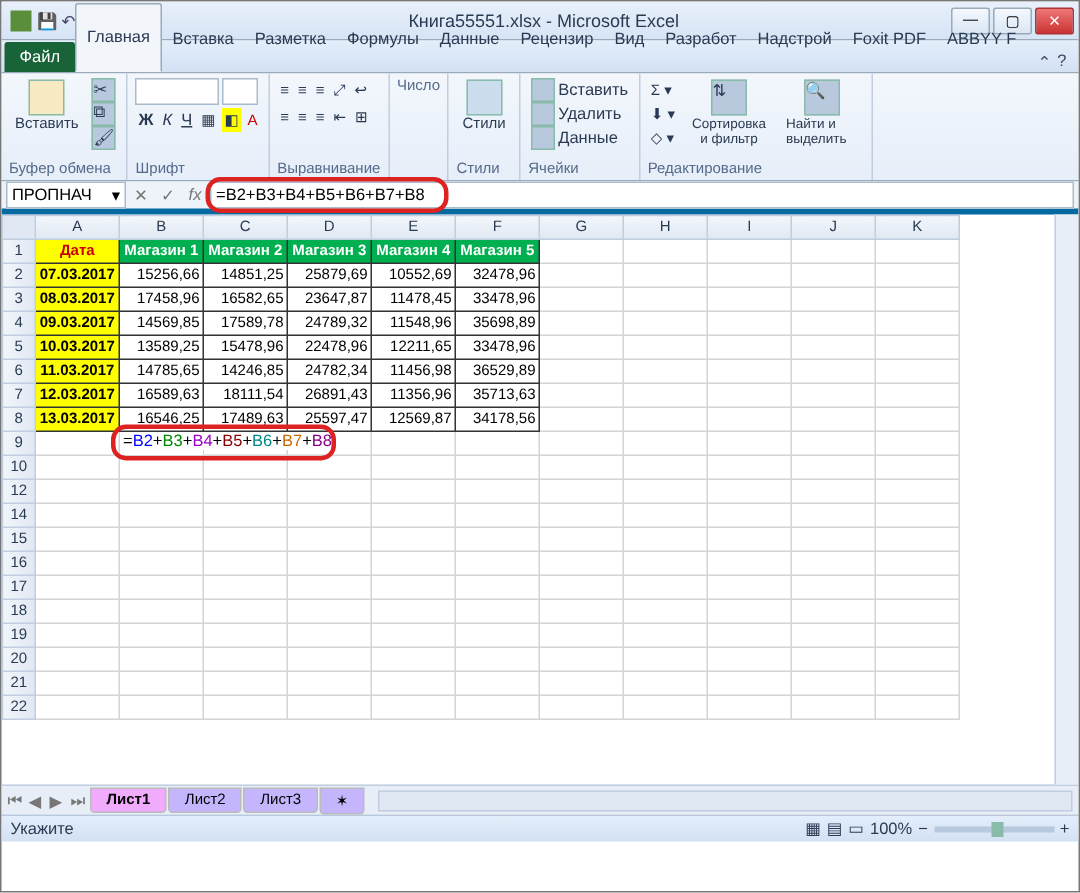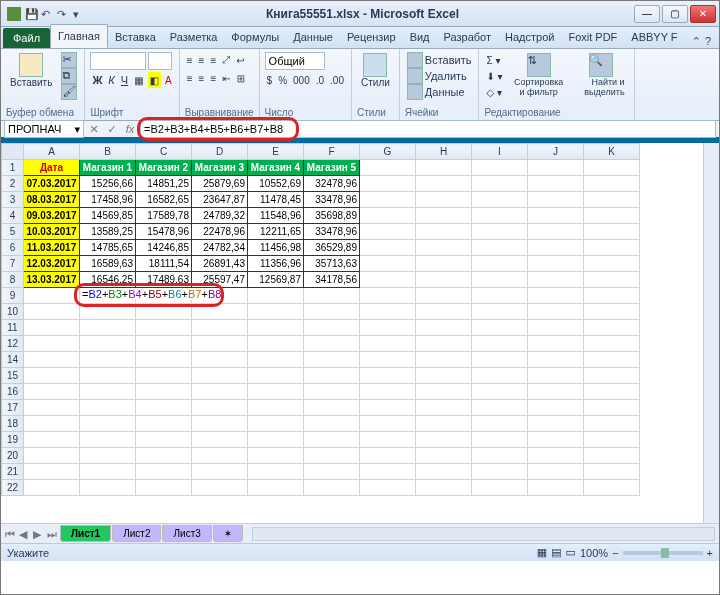--- a/index.html
+++ b/index.html
@@ -3,45 +3,45 @@
 <meta charset="utf-8">
 <style>
 * { box-sizing: border-box; margin: 0; padding: 0; font-family: "Segoe UI", Tahoma, sans-serif; font-size: 11px; }
 body { background: #fff; width: 720px; height: 595px; overflow: hidden; border: 1px solid #777; }
 
 
 .titlebar { height: 26px; background: linear-gradient(#e8f0fb, #d6e4f5); display: flex; align-items: center; border-bottom: 1px solid #9ab; }
 .tb-qat { display: flex; gap: 4px; padding: 0 6px; align-items: center; }
 .tb-qat .xlicon { width: 14px; height: 14px; background: #5a8e3a; display: inline-block; }
 .tb-qat .qicn { width: 12px; height: 12px; color: #446; }
-.tb-title { flex: 1; text-align: center; color: #2a3a52; font-size: 12px; font-weight: bold; }
+.tb-title { flex: 1; text-align: center; color: #2a3a52; font-size: 12px; }
 .tb-ctrl { display: flex; padding-right: 3px; gap: 2px; }
 .tb-btn { width: 26px; height: 18px; display: flex; align-items: center; justify-content: center; border: 1px solid #9ab; background: linear-gradient(#f4f8fd,#dbe7f5); border-radius: 2px; font-size: 10px; }
 .tb-close { background: linear-gradient(#e77,#c33); color: #fff; border-color: #a33; }
 
 
 .tabsrow { height: 22px; background: linear-gradient(#e4eefb,#d2e1f4); display: flex; align-items: flex-end; padding-left: 2px; border-bottom: 1px solid #9ab; }
 .filetab { background: #196338; color: #fff; padding: 4px 10px; font-size: 11px; border-radius: 2px 2px 0 0; }
-.rtab { padding: 5px 7px; color: #2a3a52; font-size: 11px; cursor: default; text-align: center; }
+.rtab { padding: 16px 7px; color: #2a3a52; font-size: 11px; cursor: default; text-align: center; }
 .rtab.active { background: #f2f6fb; border: 1px solid #9ab; border-bottom-color: #f2f6fb; border-radius: 2px 2px 0 0; }
 .rHelp { margin-left: auto; display: flex; gap: 4px; padding-right: 8px; color: #446; }
 
 
 .ribbon { height: 72px; background: linear-gradient(#f3f7fc,#e6eef9); border-bottom: 1px solid #9ab; display: flex; }
 .rgroup { border-right: 1px solid #c0cee0; padding: 3px 5px 1px; display: flex; flex-direction: column; justify-content: space-between; }
 .rgroup .gbody { display: flex; gap: 3px; align-items: flex-start; flex: 1; }
 .rgroup .glabel { text-align: left; color: #556b8b; font-size: 10px; height: 12px; }
 .rbtn { display: flex; flex-direction: column; align-items: center; padding: 1px 4px; color: #2a3a52; }
 .rbtn.small { flex-direction: row; padding: 0 2px; height: 16px; font-size: 10px; gap: 2px; }
 .ricon { width: 16px; height: 16px; display: inline-block; background: #b8c8dd; border: 1px solid #8ba; }
 .riconL { width: 24px; height: 24px; }
 .stackcol { display: flex; flex-direction: column; gap: 0; }
 
 
-.fxrow { height: 22px; background: #eef3fa; display: flex; align-items: center; border-bottom: 6px solid #0369a1; padding: 0 3px; gap: 2px; }
+.fxrow { height: 22px; background: #eef3fa; display: flex; align-items: center; border-bottom: 4px solid #0369a1; padding: 0 3px; gap: 2px; }
 .namebox { width: 80px; height: 18px; background: #fff; border: 1px solid #abc; padding: 0 3px; font-size: 11px; display: flex; align-items: center; }
 .fxbtn { width: 16px; height: 16px; display: flex; align-items: center; justify-content: center; color: #777; }
 .fxinput { flex: 1; height: 18px; background: #fff; border: 1px solid #abc; padding: 0 3px; display: flex; align-items: center; position: relative; }
 .redoval { position: absolute; border: 3px solid #d22; border-radius: 10px; pointer-events: none; }
 
 
 .gridwrap { display: flex; height: 380px; }
 .grid { flex: 1; overflow: hidden; }
 table { border-collapse: collapse; table-layout: fixed; }
 .colhdr th { background: linear-gradient(#f2f6fb,#e0e8f3); border: 1px solid #c0cee0; height: 16px; color: #2a3a52; font-weight: normal; width: 56px; font-size: 10px; }
@@ -60,21 +60,21 @@
 .editcell .celltxt span.b6 { color: #088; }
 .editcell .celltxt span.b7 { color: #c60; }
 .editcell .celltxt span.b8 { color: #808; }
 .vscroll { width: 16px; background: #e8eef7; border-left: 1px solid #c0cee0; }
 
 
 .sheettabs { height: 20px; background: #e8eef7; border-top: 1px solid #c0cee0; display: flex; align-items: center; padding: 0 4px; gap: 1px; }
 .stnav { display: flex; gap: 2px; }
 .stnav span { width: 12px; height: 12px; color: #777; }
 .stab { padding: 2px 10px; background: #c4b5fd; border: 1px solid #bbb; font-size: 10px; border-radius: 0 0 3px 3px; }
-.stab.active { background: #22c55e; font-weight: bold; }
+.stab.active { background: #f0abfc; font-weight: bold; }
 .hscroll { flex: 1; height: 14px; background: #e0e8f3; margin-left: 8px; border: 1px solid #c0cee0; }
 
 
 .status { height: 18px; background: linear-gradient(#e4eefb,#d2e1f4); display: flex; align-items: center; padding: 0 6px; color: #2a3a52; border-top: 1px solid #b8c8dd; font-size: 10px; gap: 8px; }
 .status .zoom { margin-left: auto; display: flex; align-items: center; gap: 4px; }
 .slider { width: 80px; height: 4px; background: #b8c8dd; position: relative; }
 .slider::after { content: ""; position: absolute; left: 38px; top: -3px; width: 8px; height: 10px; background: #8ba; }
 </style>
 </head>
 <body>
@@ -175,32 +175,20 @@
           <span class="rbtn small">≡</span>
           <span class="rbtn small">≡</span>
           <span class="rbtn small">⇤</span>
           <span class="rbtn small">⊞</span>
         </div>
       </div>
     </div>
     <div class="glabel">Выравнивание</div>
   </div>
   <div class="rgroup">
-    <div class="gbody">
-      <div class="stackcol" style="gap:2px">
-        <input class="namebox" style="width: 60px;" value="Общий">
-        <div style="display:flex;gap:2px">
-          <span class="rbtn small">$</span>
-          <span class="rbtn small">%</span>
-          <span class="rbtn small">000</span>
-          <span class="rbtn small">.0</span>
-          <span class="rbtn small">.00</span>
-        </div>
-      </div>
-    </div>
     <div class="glabel">Число</div>
   </div>
   <div class="rgroup">
     <div class="gbody">
       <div class="rbtn">
         <span class="ricon riconL" style="background:#cde"></span>
         <span style="font-size:10px">Стили</span>
       </div>
     </div>
     <div class="glabel">Стили</div>
@@ -230,21 +218,21 @@
         <span class="rbtn small">Σ ▾</span>
         <span class="rbtn small">⬇ ▾</span>
         <span class="rbtn small">◇ ▾</span>
       </div>
       <div class="rbtn">
         <span class="ricon riconL">⇅</span>
         <span style="font-size:9px;width:54px;text-align:center">Сортировка и фильтр</span>
       </div>
       <div class="rbtn">
         <span class="ricon riconL">🔍</span>
-        <span style="font-size:9px;width:48px;text-align:right">Найти и выделить</span>
+        <span style="font-size:9px;width:48px;text-align:left">Найти и выделить</span>
       </div>
     </div>
     <div class="glabel">Редактирование</div>
   </div>
 </div>
 
 <div class="fxrow">
   <div class="namebox">
       <span>ПРОПНАЧ</span>
       <span style="margin-left:auto">▾</span>
@@ -423,34 +411,20 @@
             <td></td>
             <td></td>
             <td></td>
             <td></td>
             <td></td>
             <td></td>
             <td></td>
             <td></td>
           </tr>
           <tr>
-            <td class="rowhdr">11</td>
-            <td></td>
-            <td></td>
-            <td></td>
-            <td></td>
-            <td></td>
-            <td></td>
-            <td></td>
-            <td></td>
-            <td></td>
-            <td></td>
-            <td></td>
-          </tr>
-          <tr>
             <td class="rowhdr">12</td>
             <td></td>
             <td></td>
             <td></td>
             <td></td>
             <td></td>
             <td></td>
             <td></td>
             <td></td>
             <td></td>

